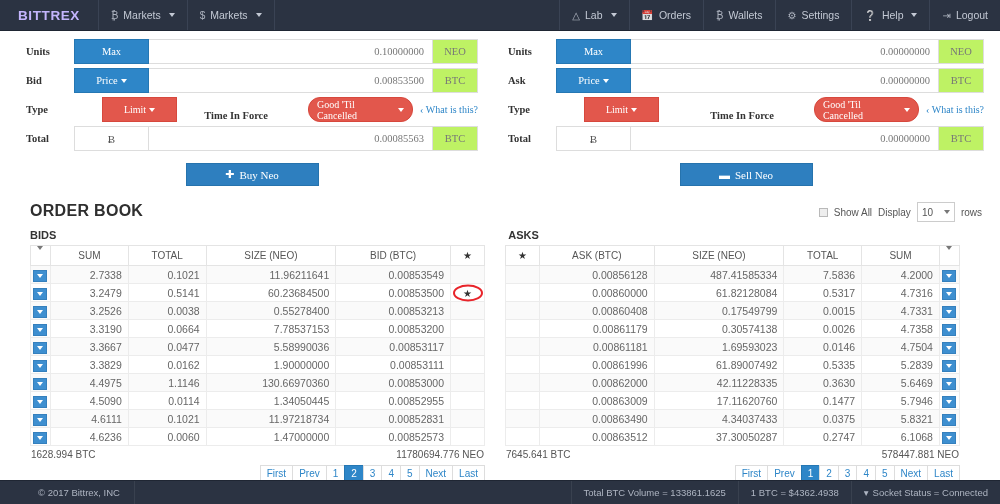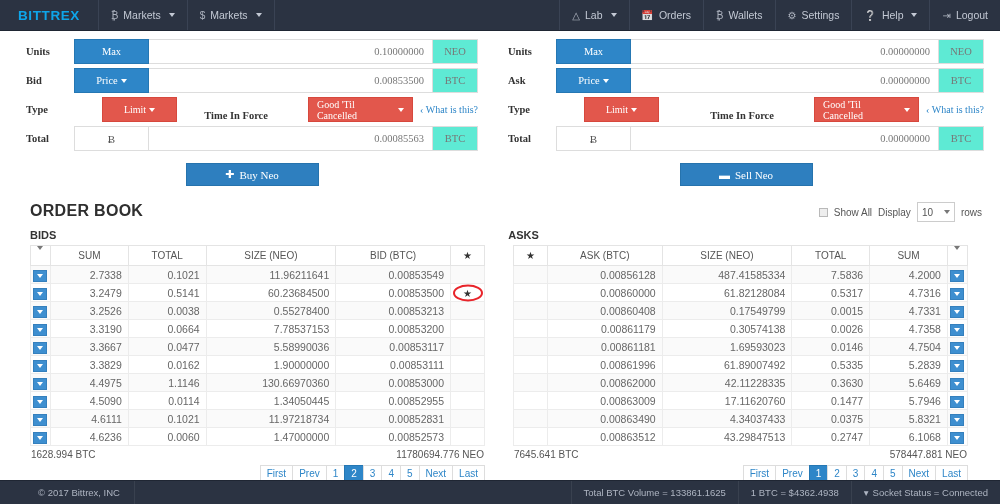--- a/index.html
+++ b/index.html
@@ -14,21 +14,21 @@
   .page { position: relative; width: 1000px; height: 504px; }
 
   
   .navbar {
     height: 31px; background: #2b3342;
     display: flex; align-items: stretch;
     border-bottom: 1px solid #1f2633;
   }
   .nav-brand {
     display: flex; align-items: center; padding: 6px 18px;
-    color: #0ea5e9; font-weight: bold; font-size: 13.5px;
+    color: #c4b5fd; font-weight: bold; font-size: 13.5px;
     letter-spacing: 0.6px;
     border-right: 1px solid #3a4354;
   }
   .nav-item {
     display: flex; align-items: center; gap: 5px;
     padding: 0 12px; color: #c3c9d4; font-size: 10.5px;
     border-right: 1px solid #3a4354;
     white-space: nowrap;
   }
   .nav-left { display: flex; }
@@ -63,34 +63,34 @@
     background:#e2574c; color:#fff; border:1px solid #d7483d;
     display:flex;align-items:center;justify-content:center;
     font-size:10px; padding: 0 8px; margin-left: 28px;
   }
   .inp {
     flex:1; border:1px solid #ddd; border-left:none; background:#fff;
     display:flex;align-items:center;justify-content:flex-end;
     padding-right:8px; color:#777; font-size:10.5px;
   }
   .unit {
-    width:45px; border:1px solid #ddd; border-left:none; background:#5eead4;
+    width:45px; border:1px solid #ddd; border-left:none; background:#bef264;
     display:flex;align-items:center;justify-content:center;
     color:#777; font-size:10.5px;
   }
   .btc-sym {
     width:75px;border:1px solid #ddd;background:#fff;
     display:flex;align-items:center;justify-content:center;
     color:#555;font-size:11px;
   }
   .tif-label {
     flex:1; display:flex;align-items:center;justify-content:flex-end;
     font-weight:bold; font-size:10.5px; padding-right: 12px; margin-top: 12px;
   }
-  .tif-btn { width: 105px; }
+  .tif-btn { width: 105px; border-radius: 12px; }
   .whatis { display:flex;align-items:center; color:#2e86c8; font-size:10px; padding-left:7px; white-space:nowrap;}
   .submit-wrap { display:flex; justify-content:center; padding-top: 8px; }
   .submit-btn {
     background:#2e7fbf; color:#fff; border:1px solid #2673ad;
     width:133px; height:23px; display:flex;align-items:center;justify-content:center;
     gap:5px; font-size:11px;
   }
 
   
   .ob-head { display:flex; padding: 16px 18px 0 30px; }
@@ -101,21 +101,21 @@
     width:38px;height:20px;border:1px solid #ccc;background:#fff;
     display:flex;align-items:center;justify-content:space-between;
     padding:0 4px; font-size:10px; color:#555;
   }
   .mini-caret { width:0;height:0;border-left:3px solid transparent;border-right:3px solid transparent;border-top:4px solid #777; }
 
   .side-labels { display:flex; padding: 7px 0 4px 30px; }
   .side-label { font-size:11px; font-weight:bold; color:#333; }
   .side-label.asks { margin-left: 452px; }
 
-  .books { display:flex; padding: 0 14px 0 30px; gap: 28px; }
+  .books { display:flex; padding: 0 14px 0 30px; gap: 20px; }
   .book { width: 455px; }
   table { width:100%; border-collapse: collapse; font-size:10.5px; }
   th {
     font-weight: normal; color:#555; font-size:10px;
     border:1px solid #e4e4e4; padding:4px 6px; text-align:center;
     background:#fff;
   }
   td {
     border:1px solid #ececec; padding:2.5px 6px; color:#666;
     text-align:right; height:15px;
@@ -567,21 +567,21 @@
               <td>4.34037433</td>
               <td>0.0375</td>
               <td>5.8321</td>
               <td class="cellbtn"><span class="minibtn">
                   <i></i>
                 </span></td>
             </tr>
           <tr>
               <td class="star-cell"></td>
               <td>0.00863512</td>
-              <td>43.29847513</td>
+              <td>37.30050287</td>
               <td>0.2747</td>
               <td>6.1068</td>
               <td class="cellbtn"><span class="minibtn">
                   <i></i>
                 </span></td>
             </tr>
         </tbody>
       </table>
       <div class="sum-row">
         <span>7645.641 BTC</span>

